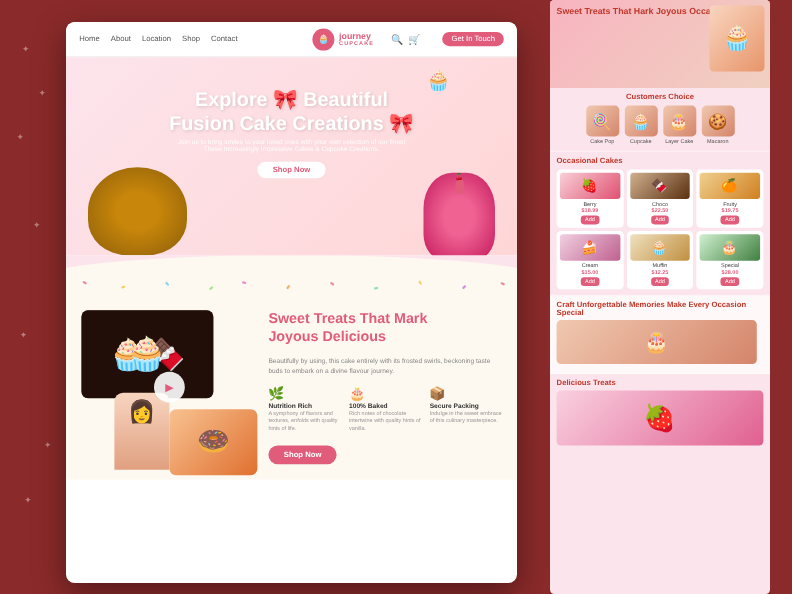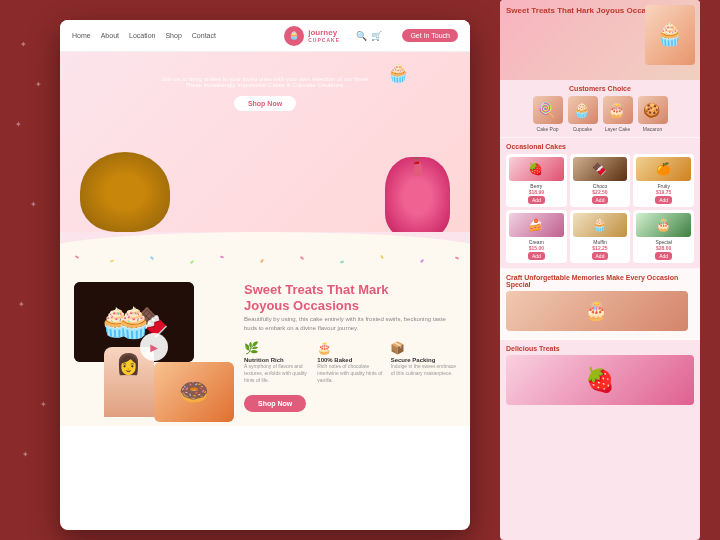--- a/index.html
+++ b/index.html
@@ -278,21 +278,21 @@
     }
 
     .content-text {
       flex: 1;
     }
     .content-title {
       font-size: 13px;
       font-weight: 900;
       color: #e05c7a;
       line-height: 1.2;
-      margin-bottom: 2px;
+      margin-bottom: 12px;
     }
     .content-desc {
       font-size: 6px;
       color: #888;
       line-height: 1.5;
       margin-bottom: 8px;
     }
     .features-row {
       display: flex;
       gap: 8px;
@@ -539,20 +539,24 @@
     </div>
     <div class="nav-icons">
       <span style="font-size:9px;cursor:pointer;">🔍</span>
       <span style="font-size:9px;cursor:pointer;">🛒</span>
     </div>
     <div class="nav-btn">Get In Touch</div>
   </nav>
 
   <div class="hero">
     <div class="hero-cupcake-icon">🧁</div>
+    <div class="hero-title">
+      <span>Explore 🎀 Beautiful</span><br>
+      <span>Fusion Cake Creations 🎀</span>
+    </div>
     <div class="hero-subtitle">
       <span>Join us to bring smiles to your loved ones with your own selection of our finest</span><br>
       <span>These Increasingly Impressive Cakes &amp; Cupcake Creations.</span>
     </div>
     <div class="hero-btn">Shop Now</div>
     <div class="hero-cake-left"></div>
     <div class="hero-cake-right">
       <div style="position:absolute;top:5px;left:50%;transform:translateX(-50%);width:8px;height:14px;background:#e05c7a;border-radius:50% 50% 0 0;"></div>
       <div style="position:absolute;top:0;left:50%;transform:translateX(-50%);font-size:6px;">🍒</div>
     </div>
@@ -582,21 +586,21 @@
           <div style="position:absolute;inset:0;background:rgba(30,10,5,0.7);display:flex;align-items:center;justify-content:center;font-size:28px;">🧁🍫</div>
         </div>
         <div class="person-img"></div>
         <div class="img-box-2"></div>
         <div class="play-btn">▶</div>
       </div>
 
       <div class="content-text">
         <div class="content-title">
           <span>Sweet Treats That Mark</span><br>
-          <span>Joyous Occasions</span>
+          <span>Joyous Delicious</span>
         </div>
         <div class="content-desc">Beautifully by using, this cake entirely with its frosted swirls, beckoning taste buds to embark on a divine flavour journey.</div>
         <div class="features-row">
           <div class="feature-item">
             <div class="feature-icon">🌿</div>
             <div class="feature-title">Nutrition Rich</div>
             <div class="feature-desc">A symphony of flavors and textures, enfolds with quality hints of life.</div>
           </div>
           <div class="feature-item">
             <div class="feature-icon">🎂</div>

